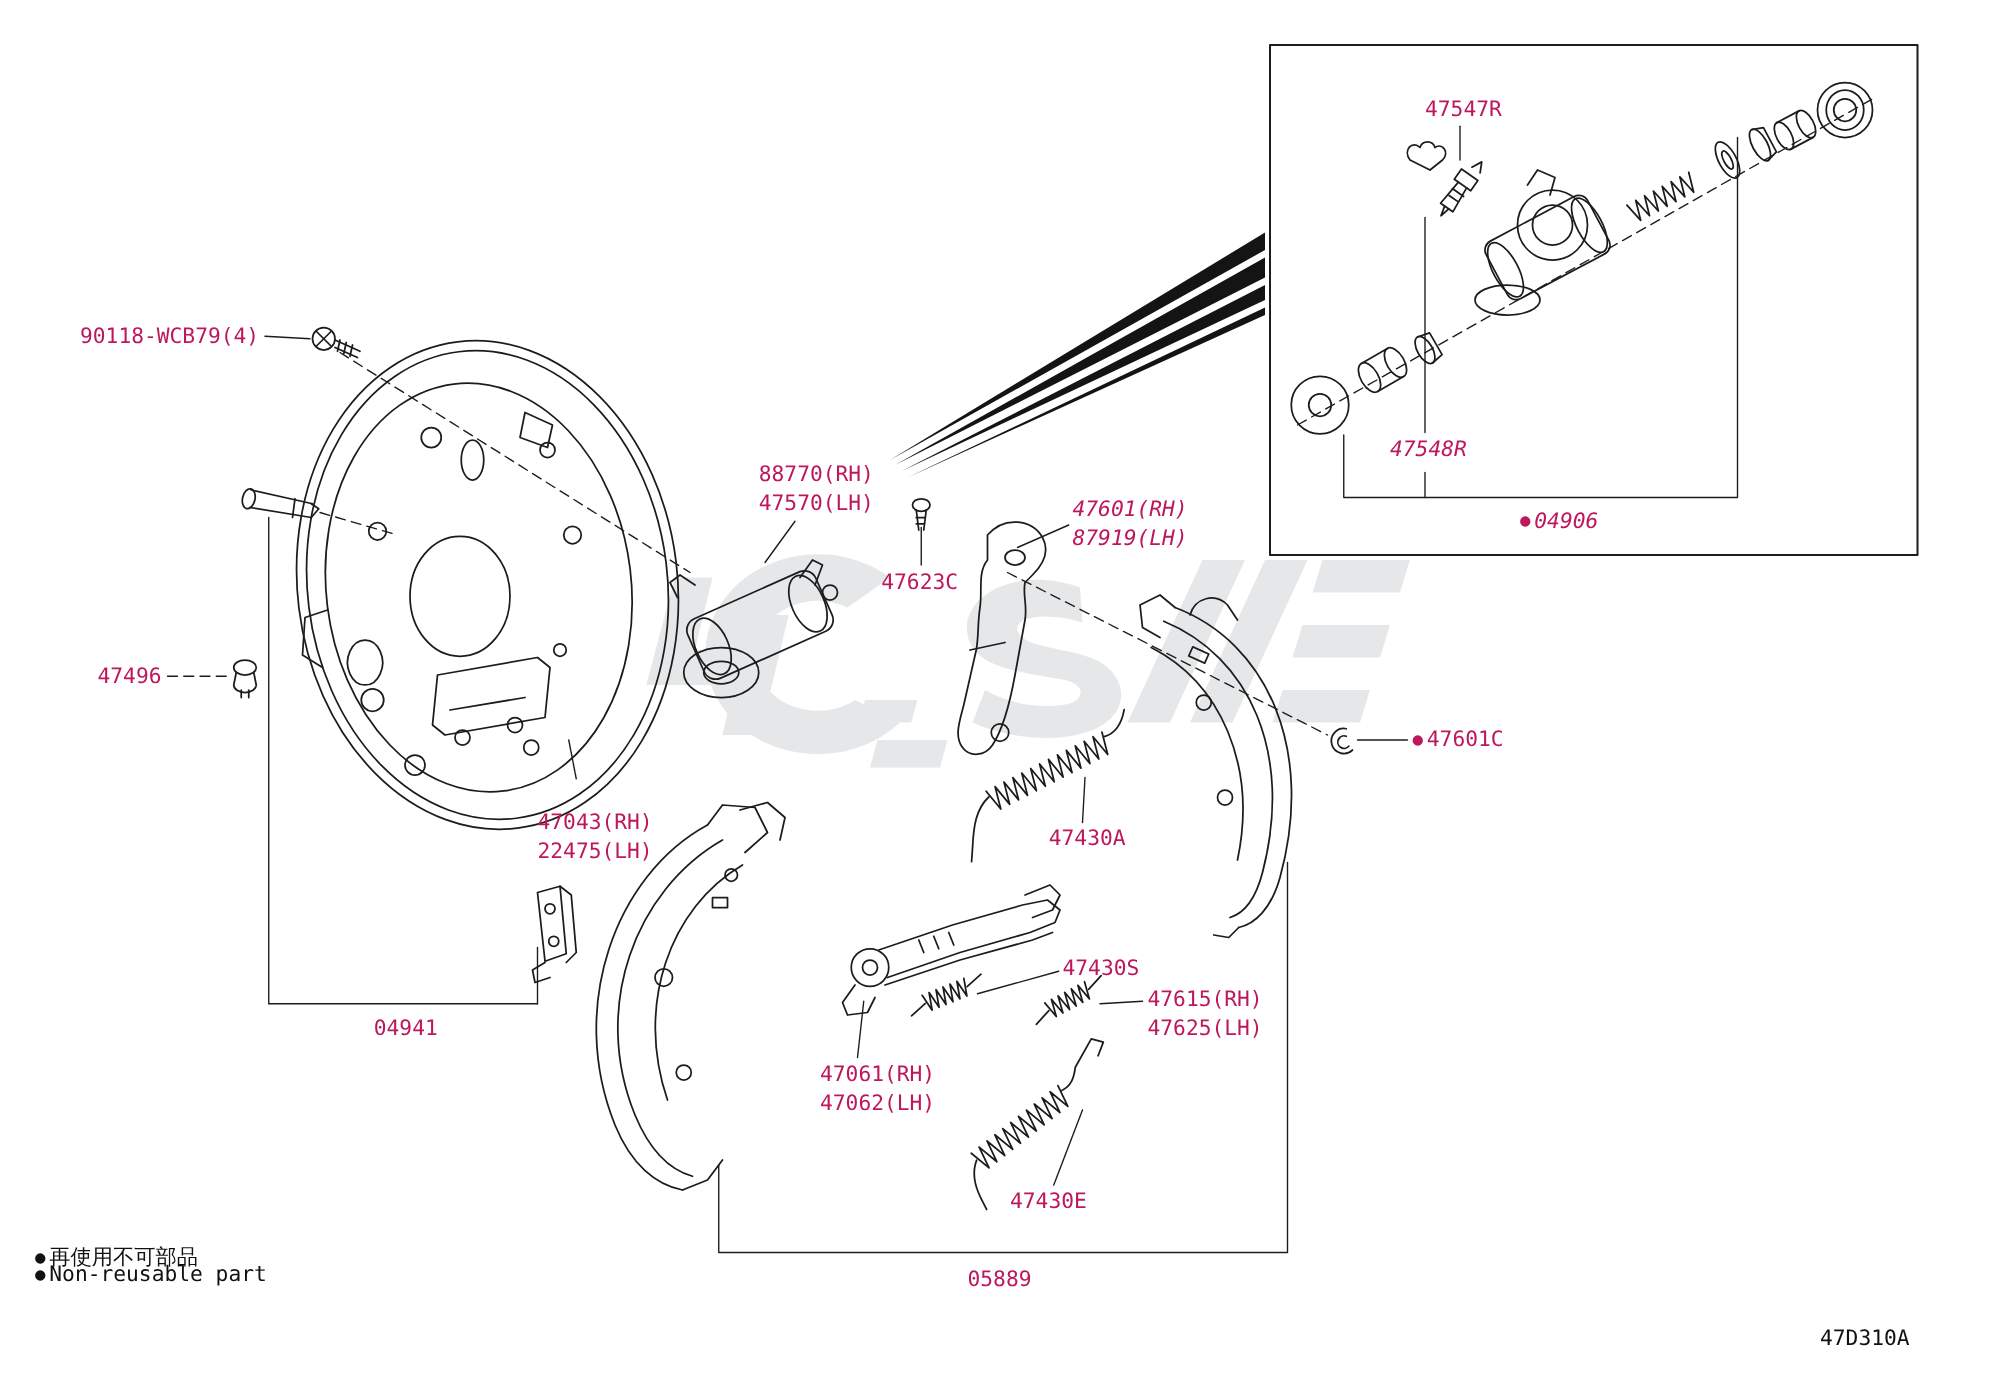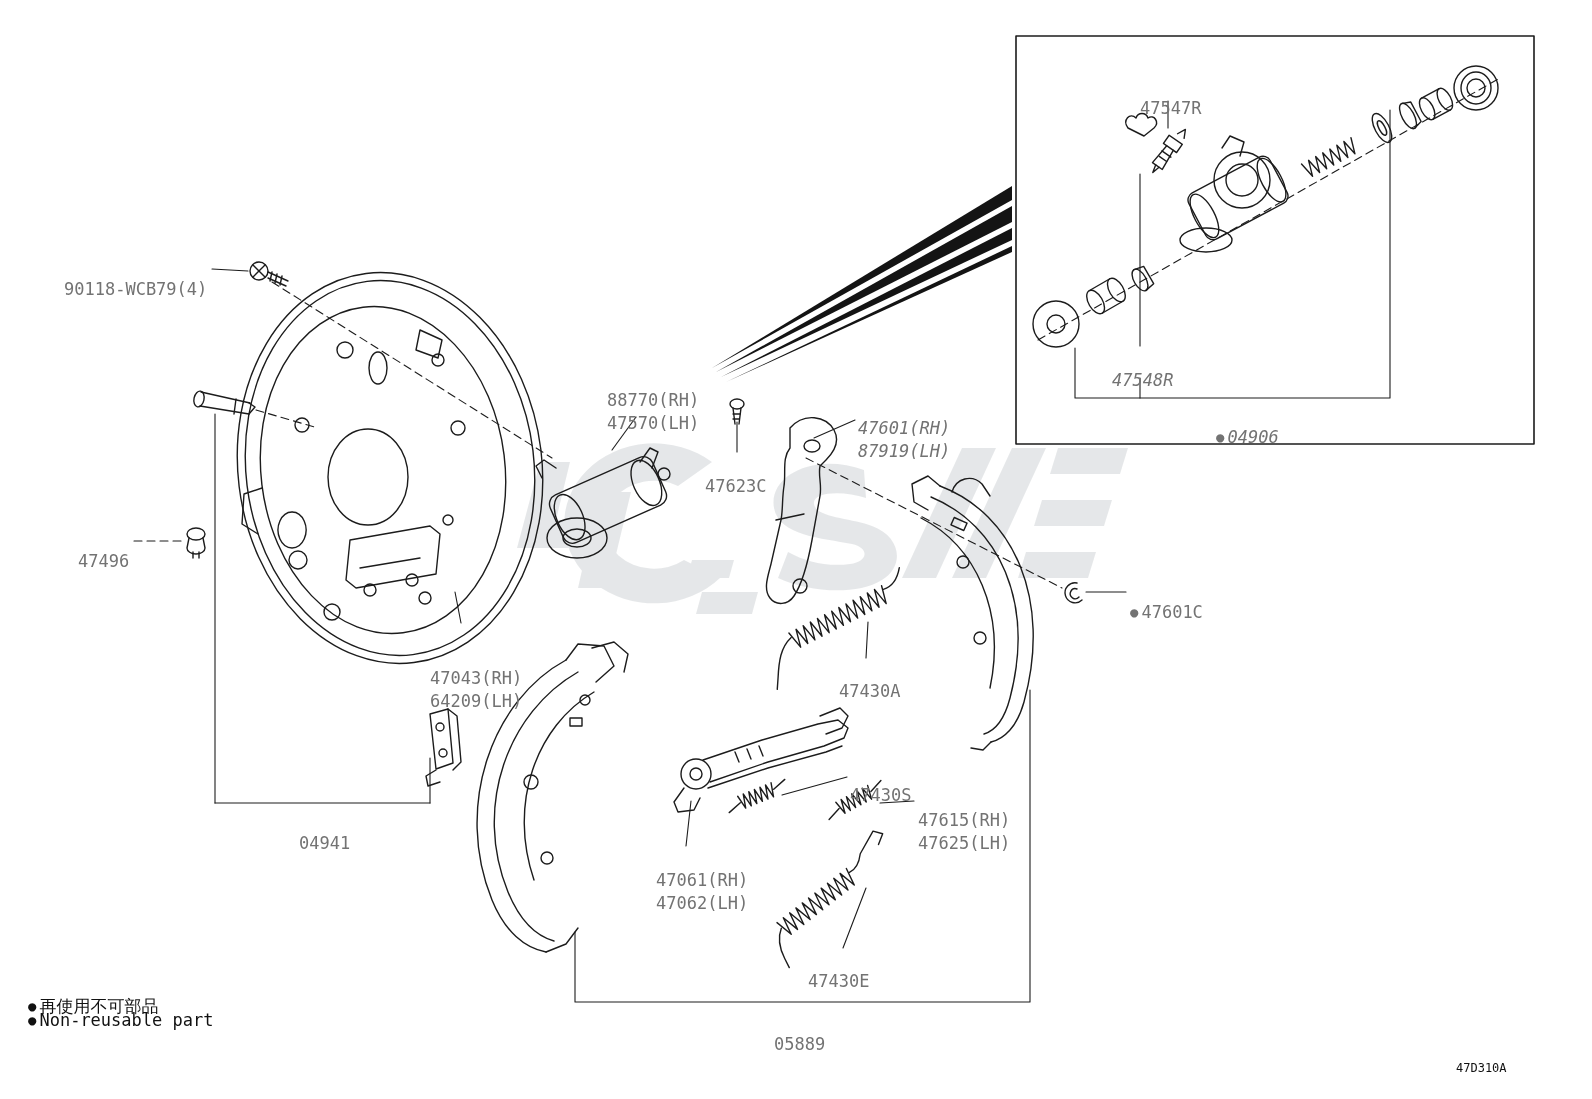--- a/index.html
+++ b/index.html
@@ -11,38 +11,37 @@
     color:#111;
     overflow:hidden;
   }
   .stage { position:absolute; inset:0; width:1592px; height:1099px; }
   svg.art { position:absolute; left:0; top:0; }
   .label {
     position:absolute;
     font-size:17px;
     line-height:23px;
     white-space:nowrap;
-    color:#737373;
-    margin-top:20px;
+    color:#be185d;
   }
   .label span { display:block; }
   .label .inline { display:inline; }
   .dot {
     display:inline;
     font-size:14px;
     margin-right:3px;
     vertical-align:1px;
   }
   .legend-row {
     position:absolute;
     font-size:17px;
     line-height:22px;
     white-space:nowrap;
   }
-  .code { position:absolute; font-size:12px;text-align:center; }
+  .code { position:absolute; font-size:17px;text-align:center; }
 </style>
 </head>
 <body>
 
 <div class="stage">
 
 <svg class="art" width="1592" height="1099" viewBox="0 0 1592 1099">
 
   <g fill="#cdd1d4" opacity="0.5" stroke="none">
     <path d="M540,462 l30,0 -14,58 38,0 7,-28 30,0 -23,96 -30,0 9,-40 -70,0 z"></path>
@@ -333,21 +332,21 @@
 <div class="label" style="left:705px; top:455px;">
   <span>47623C</span>
 </div>
 
 <div class="label" style="left:78px; top:530px;">
   <span>47496</span>
 </div>
 
 <div class="label" style="left:430px; top:647px;">
   <span>47043(RH)</span>
-  <span>64209(LH)</span>
+  <span>22475(LH)</span>
 </div>
 
 <div class="label" style="left:1130px; top:581px;">
   <span class="inline dot">●</span><span class="inline">47601C</span>
 </div>
 
 <div class="label" style="left:839px; top:660px;">
   <span>47430A</span>
 </div>
 

